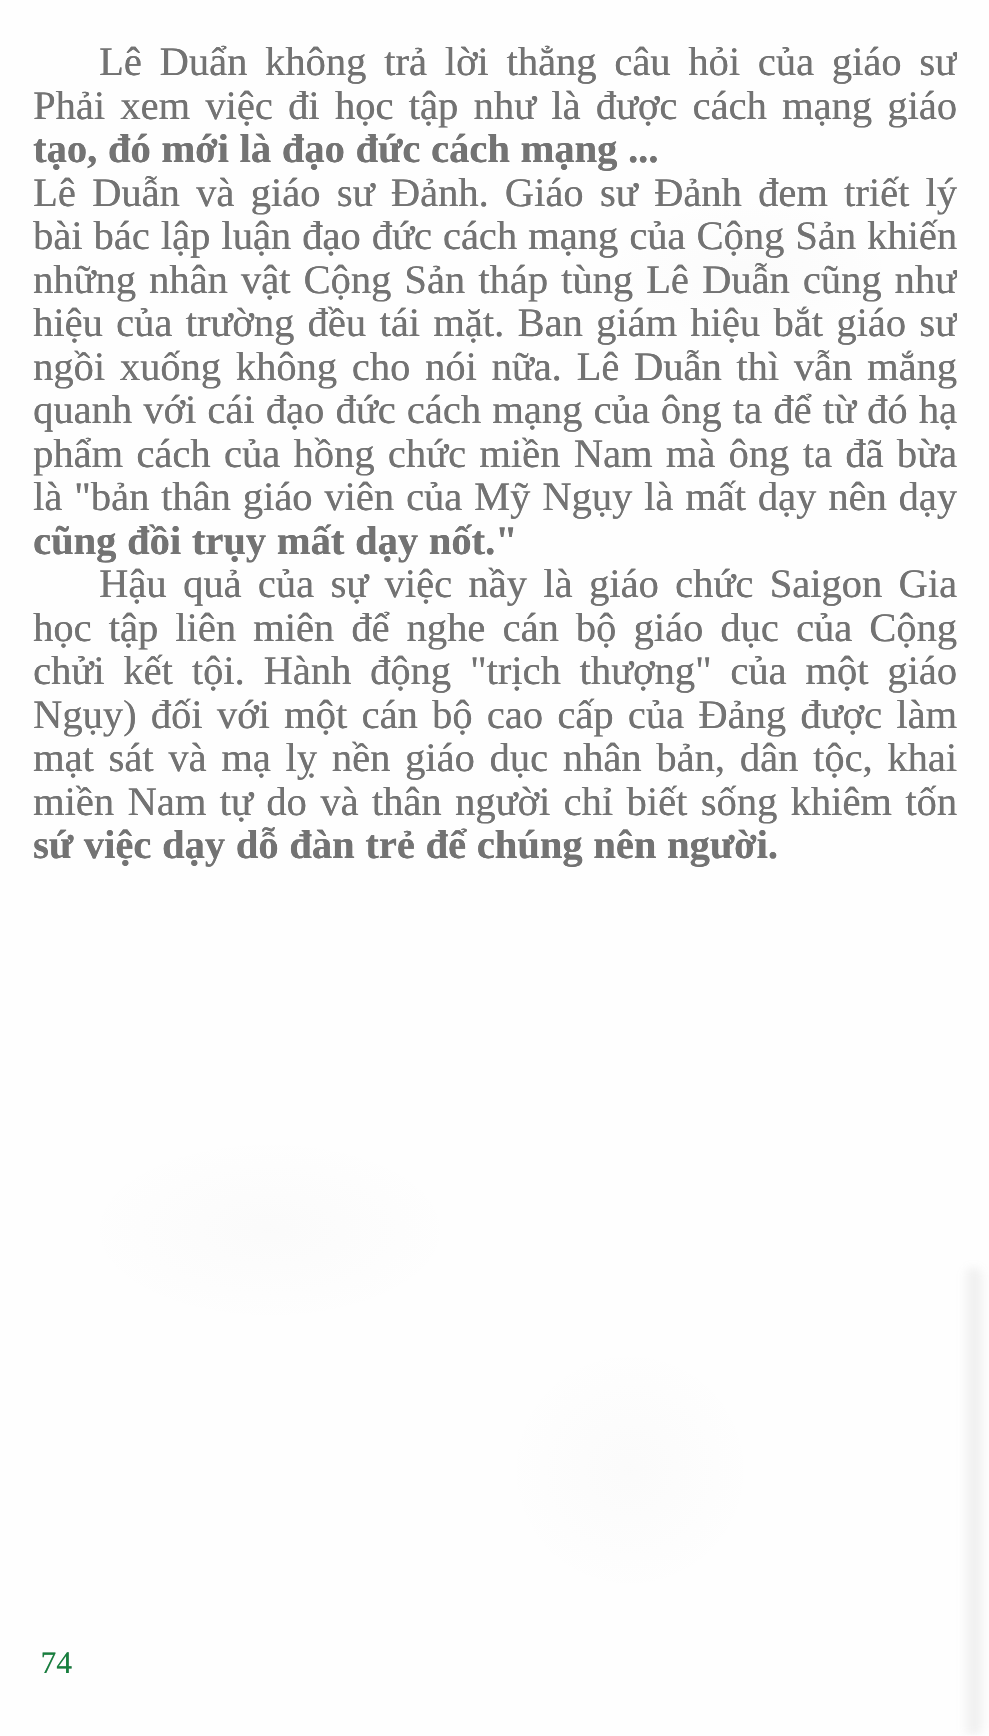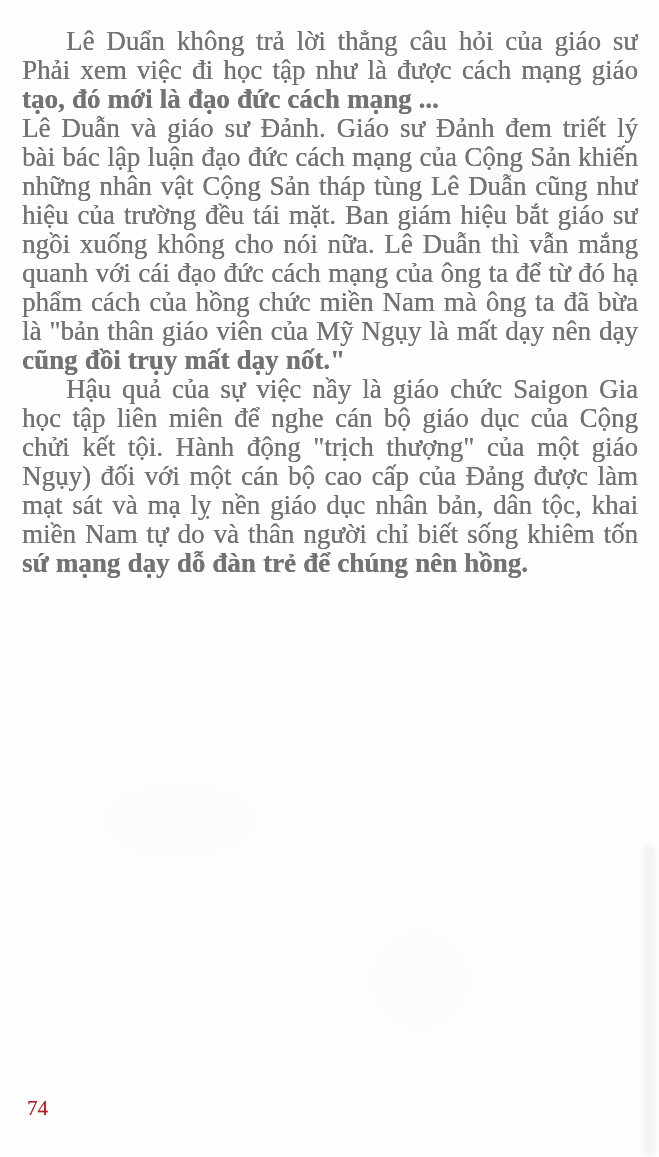--- a/index.html
+++ b/index.html
@@ -39,21 +39,21 @@
   }
   .line.lastline { text-align-last: left; font-weight: bold; }
   .line.indent { text-indent: 44px; }
 
   .page-number {
     position: absolute;
     left: 27px;
     top: 1094px;
     font-size: 21px;
     line-height: 29px;
-    color: #b91c1c;
+    color: #15803d;
     text-shadow: 0.2px 0.2px 0.3px rgba(0,0,0,0.35);
   }
 
   .edge-smudge {
     position: absolute;
     right: 3px;
     top: 845px;
     width: 15px;
     height: 312px;
     background: linear-gradient(to right,
@@ -84,19 +84,19 @@
       <div class="line">là "bản thân giáo viên của Mỹ Ngụy là mất dạy nên dạy học sinh</div>
       <div class="line lastline">cũng đồi trụy mất dạy nốt."</div>
     </div>
     <div class="paragraph">
       <div class="line indent">Hậu quả của sự việc nầy là giáo chức Saigon Gia Định được</div>
       <div class="line">học tập liên miên để nghe cán bộ giáo dục của Cộng Sản mắng</div>
       <div class="line">chửi kết tội. Hành động "trịch thượng" của một giáo chức (Mỹ</div>
       <div class="line">Ngụy) đối với một cán bộ cao cấp của Đảng được làm đầu đề để</div>
       <div class="line">mạt sát và mạ lỵ nền giáo dục nhân bản, dân tộc, khai phóng của</div>
       <div class="line">miền Nam tự do và thân người chỉ biết sống khiêm tốn để làm</div>
-      <div class="line lastline">sứ mạng dạy dỗ đàn trẻ để chúng nên hồng.</div>
+      <div class="line lastline">sứ việc dạy dỗ đàn trẻ để chúng nên người.</div>
     </div>
   </div>
 
 <div class="page-number">74</div>
 
 <div class="edge-smudge"></div>
 
 </body></html>

